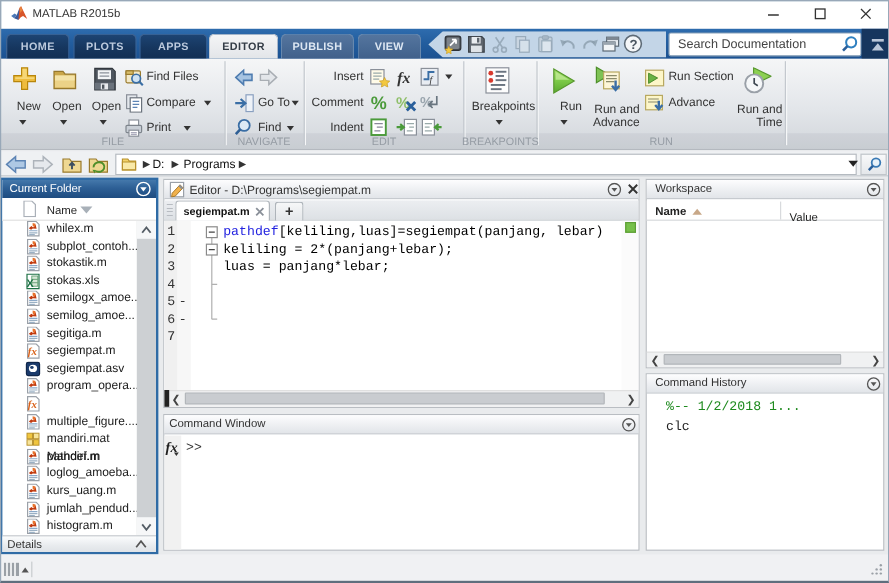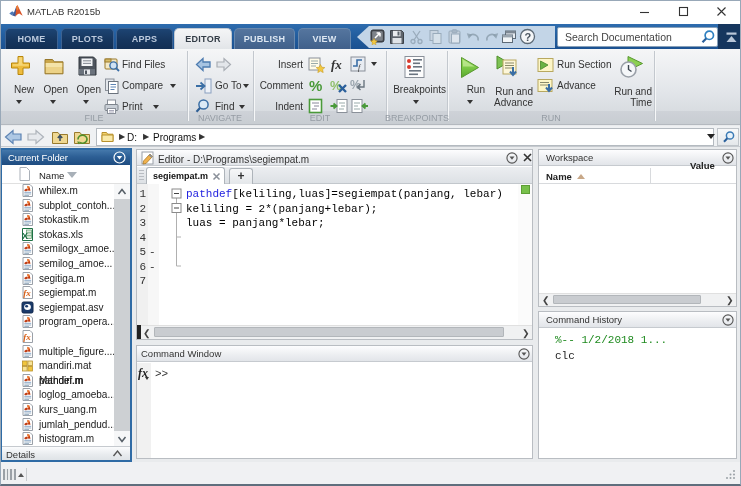--- a/index.html
+++ b/index.html
@@ -578,21 +578,21 @@
   <div class="phead" style="left:539px;top:150px;width:197px;"></div>
   <div class="ptitle" style="left:546px;top:152px;">Workspace</div>
   <svg class="abs" style="left:722px;top:152px" width="12" height="12" viewBox="0 0 13 13">
     <circle cx="6.5" cy="6.5" r="5.5" fill="none" stroke="#555" stroke-width="1.2"></circle>
     <polygon points="3.8,5 9.2,5 6.5,8.5" fill="#555"></polygon>
   </svg>
   <div class="abs" style="left:539px;top:167px;width:197px;height:17px;background:#fff;border-bottom:1px solid #d8dadd;"></div>
   <div class="abs" style="left:546px;top:171px;font-size:9.5px;font-weight:bold;color:#222;">Name</div>
   <div class="abs" style="left:577px;top:174px;width:0;height:0;border-left:4.5px solid transparent;border-right:4.5px solid transparent;border-bottom:5.5px solid #c8a888;"></div>
   <div class="abs" style="left:650px;top:168px;width:1px;height:15px;background:#d8dadd;"></div>
-  <div class="abs" style="left:658px;top:160px;font-size:9.5px;font-weight:bold;color:#222;margin-left:32px;">Value</div>
+  <div class="abs" style="left:658px;top:176px;font-size:9.5px;font-weight:normal;color:#222;">Value</div>
 
   <div class="abs" style="left:539px;top:293px;width:197px;height:13px;background:#f0f1f2;border-top:1px solid #e0e0e0;"></div>
   <div class="abs" style="left:542px;top:295px;font-size:9px;color:#444;">❮</div>
   <div class="abs" style="left:553px;top:295px;width:148px;height:9px;background:#c9ccd0;border:1px solid #b2b6ba;border-radius:1px;"></div>
   <div class="abs" style="left:726px;top:295px;font-size:9px;color:#444;">❯</div>
 </div>
 
 <div class="panel" style="left:538px;top:311px;width:199px;height:148px;"></div>
 <div id="cmdhist-content">
   <div class="phead" style="left:539px;top:312px;width:197px;"></div>

